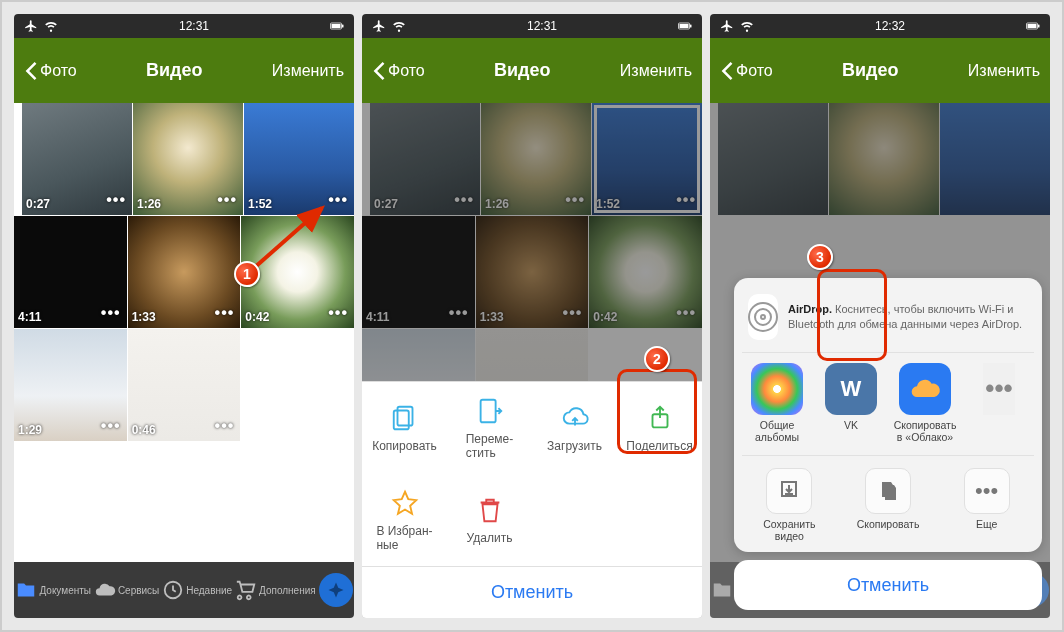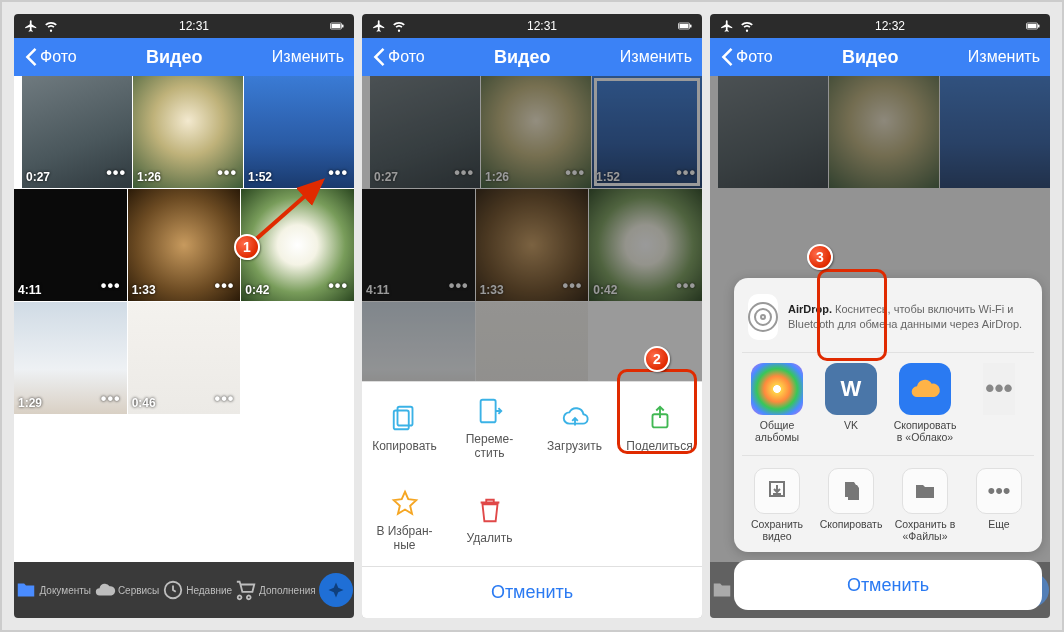--- a/index.html
+++ b/index.html
@@ -24,21 +24,21 @@
   
   .statusbar {
     height: 24px; background: #2b2b2b; color: #fff;
     display: flex; align-items: center; justify-content: space-between;
     padding: 0 10px; font-size: 12px;
   }
   .sb-left, .sb-right { display: flex; align-items: center; gap: 6px; }
   .sb-left svg, .sb-right svg { width: 14px; height: 14px; fill: #fff; }
   
   .navbar {
-    height: 38px; background: #3b82f6; color: #fff;
+    height: 65px; background: #4d7c0f; color: #fff;
     display: flex; align-items: center; justify-content: space-between;
     padding: 8px 10px; font-size: 17px;
   }
   .nav-back { display: flex; align-items: center; gap: 2px; font-size: 16px; }
   .nav-back svg { width: 14px; height: 18px; fill: #fff; }
   .nav-title { font-weight: 600; font-size: 18px; }
   .nav-edit { font-size: 16px; }
   
   .grid { flex: 1; background: #fff; padding: 0; position: relative; }
   .row { display: flex; height: 112px; gap: 1px; margin-bottom: 1px; }
@@ -97,21 +97,21 @@
   
   .sheet {
     position: absolute; left:0; right:0; bottom:0;
     background:#fff; border-top:1px solid #ddd;
     z-index: 20;
   }
   .sheet-grid { display:flex; flex-wrap:wrap; }
   .sheet-cell {
     width: 25%; height: 92px;
     display:flex; flex-direction:column; align-items:center; justify-content:center;
-    gap:6px; font-size: 12px; color:#555; text-align:center;
+    gap:6px; font-size: 12px; color:#555; text-align:left;
   }
   .sheet-cell svg { width: 30px; height: 30px; }
   .c-copy svg { stroke:#3bb2e6; fill:none; stroke-width:2;}
   .c-move svg { stroke:#3bb2e6; fill:none; stroke-width:2;}
   .c-upload svg { stroke:#3bb2e6; fill:none; stroke-width:2;}
   .c-share svg { stroke:#41b853; fill:none; stroke-width:2;}
   .c-star svg { stroke:#f5a623; fill:none; stroke-width:2;}
   .c-trash svg { stroke:#e04848; fill:none; stroke-width:2;}
   .sheet-cancel {
     border-top: 1px solid #e0e0e0; height: 52px;
@@ -527,29 +527,20 @@
           <div class="action-item">
             <div class="action-icon">
                 <svg viewBox="0 0 24 24">
                   <path d="M6 3h9l2 3v12H6zM9 6h9l2 3v12H9z"></path>
                 </svg>
               </div>
             <span>Скопировать</span>
           </div>
           <div class="action-item">
             <div class="action-icon">
-                <svg viewBox="0 0 24 24">
-                  <path d="M3 6h7l2 2h9v11H3z"></path>
-                </svg>
-              </div>
-            <span style="white-space:pre-line">Сохранить в
-«Файлы»</span>
-          </div>
-          <div class="action-item">
-            <div class="action-icon">
                 <span style="font-size:22px; color:#777;">•••</span>
               </div>
             <span>Еще</span>
           </div>
         </div>
       </div>
       <div class="share-cancel">Отменить</div>
     </div>
 
     <div class="hl" style="left:107px; top:255px; width:70px; height:92px;"></div>

